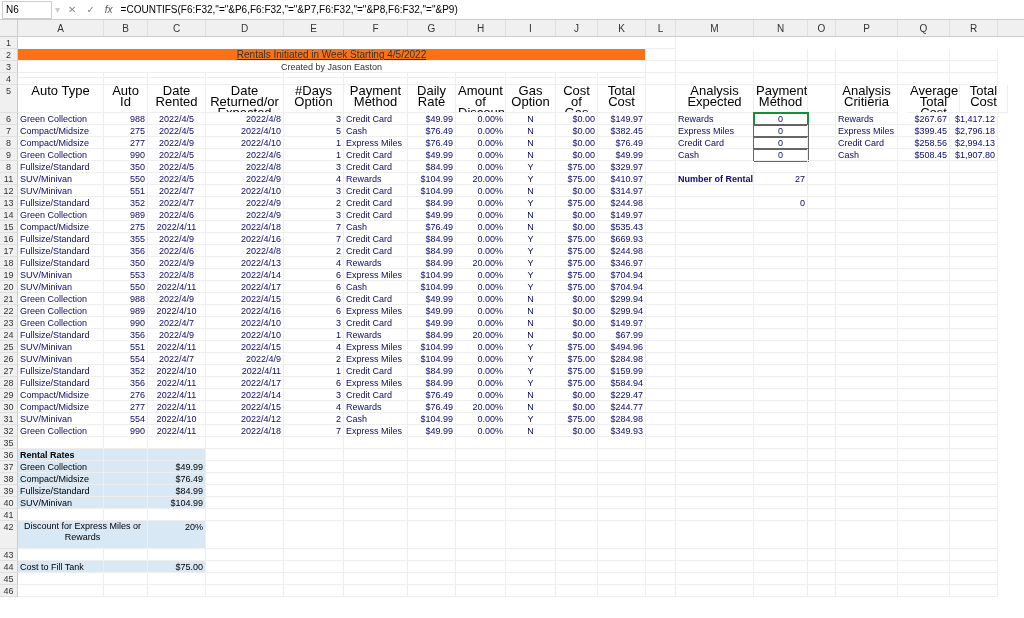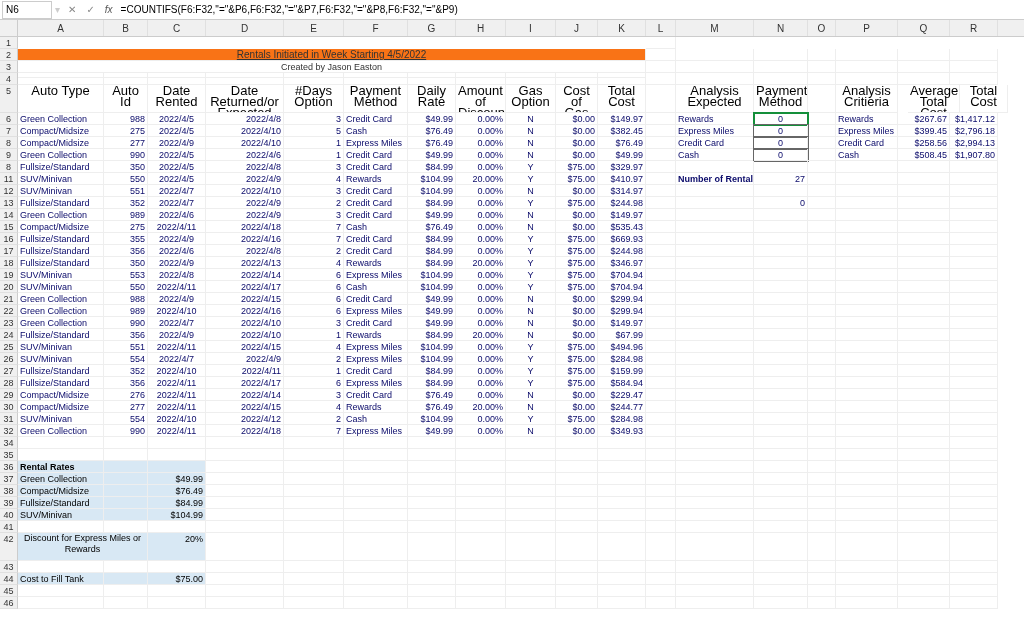--- a/index.html
+++ b/index.html
@@ -716,41 +716,20 @@
         <div class="cell colK ar">$349.93</div>
         <div class="cell colL"></div>
         <div class="cell colM" style="color: rgb(10, 10, 106);"></div>
         <div class="cell colN ar"></div>
         <div class="cell colO"></div>
         <div class="cell colP" style="color: rgb(10, 10, 106);"></div>
         <div class="cell colQ ar"></div>
         <div class="cell colR ar"></div>
       </div>
       <div class="row">
-        <div class="row-head">34</div>
-        <div class="cell colA"></div>
-        <div class="cell colB"></div>
-        <div class="cell colC"></div>
-        <div class="cell colD"></div>
-        <div class="cell colE"></div>
-        <div class="cell colF"></div>
-        <div class="cell colG"></div>
-        <div class="cell colH"></div>
-        <div class="cell colI"></div>
-        <div class="cell colJ"></div>
-        <div class="cell colK"></div>
-        <div class="cell colL"></div>
-        <div class="cell colM"></div>
-        <div class="cell colN"></div>
-        <div class="cell colO"></div>
-        <div class="cell colP"></div>
-        <div class="cell colQ"></div>
-        <div class="cell colR"></div>
-      </div>
-      <div class="row">
         <div class="row-head">35</div>
         <div class="cell colA"></div>
         <div class="cell colB"></div>
         <div class="cell colC"></div>
         <div class="cell colD"></div>
         <div class="cell colE"></div>
         <div class="cell colF"></div>
         <div class="cell colG"></div>
         <div class="cell colH"></div>
         <div class="cell colI"></div>

